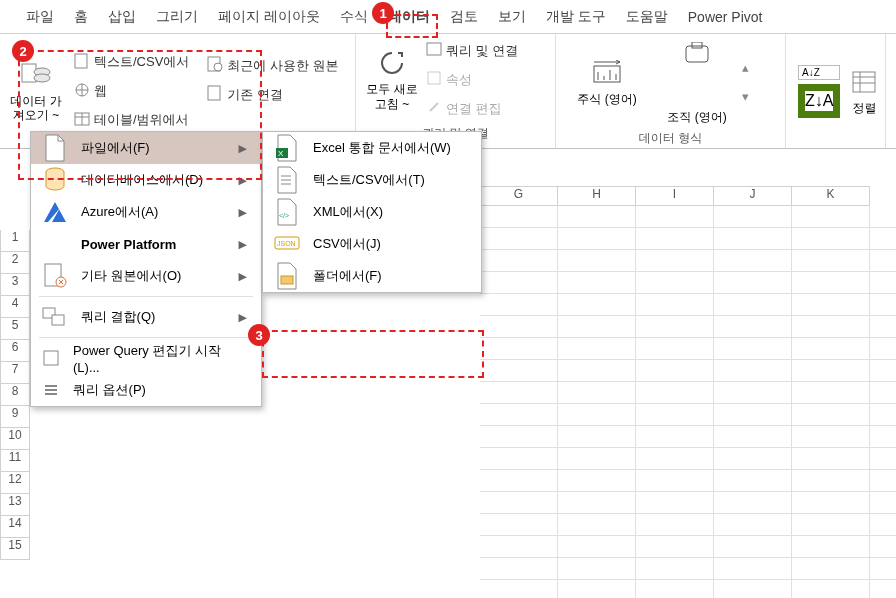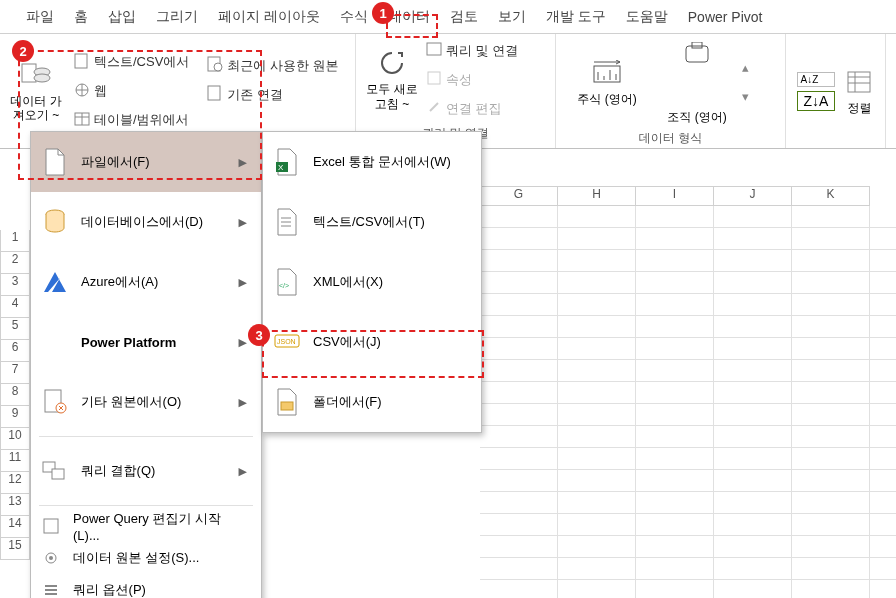--- a/index.html
+++ b/index.html
@@ -1,41 +1,41 @@
 <!DOCTYPE html>
 <html><head>
 <meta charset="utf-8">
 <style>
 * { box-sizing: border-box; margin: 0; padding: 0; }
 body { font-family: "Malgun Gothic", Arial, sans-serif; font-size: 13px; background: #fff; width: 896px; height: 598px; overflow: hidden; position: relative; }
 
 .tabbar { display: flex; align-items: center; height: 34px; padding-left: 16px; gap: 0; border-bottom: 1px solid #d0d0d0; }
 .tab { padding: 8px 10px; cursor: pointer; color: #444; font-size: 14px; }
-.tab.active { position: relative; }
+.tab.active { position: relative; font-weight: bold; }
 
 .ribbon { display: flex; height: 115px; border-bottom: 1px solid #c0c0c0; background: #fff; }
 .ribbon-group { display: flex; flex-direction: column; border-right: 1px solid #e0e0e0; padding: 2px 6px; }
 .ribbon-group-content { flex: 1; display: flex; }
 .ribbon-group-label { text-align: center; font-size: 12px; color: #555; padding: 2px 0 4px; }
 
 .big-btn { display: flex; flex-direction: column; align-items: center; justify-content: center; width: 60px; padding: 4px; cursor: pointer; }
 .big-btn .icon-box { width: 34px; height: 30px; margin-bottom: 4px; display:flex; align-items:center; justify-content:center; }
 .big-btn .lbl { font-size: 12px; text-align: center; line-height: 1.2; }
 
 .small-btn { display: flex; align-items: center; gap: 4px; padding: 2px 4px; cursor: pointer; font-size: 13px; color: #333; }
 .small-btn.disabled { color: #aaa; }
 .col-stack { display: flex; flex-direction: column; gap: 6px; justify-content: center; }
 
 
 .callout { position: absolute; z-index: 50; border: 2px dashed #e02222; }
 .badge { position: absolute; width: 22px; height: 22px; border-radius: 50%; background: #e02222; color: #fff; font-weight: bold; display: flex; align-items: center; justify-content: center; font-size: 13px; z-index: 60; }
 
 
 .menu { position: absolute; background: #fff; border: 1px solid #bcbcbc; box-shadow: 2px 3px 6px rgba(0,0,0,0.25); z-index: 40; }
-.menu-item { display: flex; align-items: center; height: 60px; padding: 0 14px 0 10px; cursor: pointer; gap: 12px; }
+.menu-item { display: flex; align-items: center; height: 32px; padding: 0 14px 0 10px; cursor: pointer; gap: 12px; }
 .menu-item.small { height: 32px; }
 .menu-item .mi-icon { width: 28px; height: 28px; display:flex; align-items:center; justify-content:center; flex-shrink:0; }
 .menu-item.small .mi-icon { width:20px; height:20px;}
 .menu-item .mi-label { flex: 1; font-size: 13px; }
 .menu-item .chev { color: #666; font-size: 11px; }
 .menu-item.hover { background: #d6c6bf; }
 .menu-item.hover2 { background: #d6c6bf; }
 .menu-sep { height: 1px; background: #e0e0e0; margin: 4px 8px; }
 
 
@@ -181,24 +181,24 @@
       </div>
       <div style="display:flex;flex-direction:column;gap:14px;justify-content:center;color:#888;">
         <span>▴</span>
         <span>▾</span>
       </div>
     </div>
     <div class="ribbon-group-label">데이터 형식</div>
   </div>
 
   <div class="ribbon-group" style="width:100px;">
-    <div class="ribbon-group-content" style="align-items:center; gap:3px; padding-left:6px;justify-content:center;">
+    <div class="ribbon-group-content" style="align-items:center; gap:3px; padding-left:6px;">
       <div class="col-stack" style="gap:4px;">
         <span style="border:1px solid #bbb;padding:1px 3px;font-size:10px;">A↓Z</span>
-        <span style="border:1px solid #4d7c0f;padding:1px 6px;font-size:14px;">Z↓A</span>
+        <span style="border:7px solid #4d7c0f;padding:1px 0;font-size:16px;">Z↓A</span>
       </div>
       <div class="big-btn" style="width:50px;">
         <div class="icon-box">
             <svg width="24" height="22">
               <rect x="1" y="1" width="22" height="20" fill="#fff" stroke="#888"></rect>
               <path d="M1 6h22M1 12h22M8 1v20" stroke="#888"></path>
             </svg>
           </div>
         <div class="lbl">정렬</div>
       </div>
@@ -443,29 +443,20 @@
     <span class="mi-icon">
         <svg width="16" height="16">
           <rect x="1" y="1" width="14" height="14" fill="#fff" stroke="#888"></rect>
         </svg>
       </span>
     <span class="mi-label">Power Query 편집기 시작(L)...</span>
   </div>
   <div class="menu-item small">
     <span class="mi-icon">
         <svg width="16" height="16">
-          <circle cx="8" cy="8" r="5" fill="none" stroke="#888"></circle>
-          <circle cx="8" cy="8" r="2" fill="#888"></circle>
-        </svg>
-      </span>
-    <span class="mi-label">데이터 원본 설정(S)...</span>
-  </div>
-  <div class="menu-item small">
-    <span class="mi-icon">
-        <svg width="16" height="16">
           <rect x="2" y="3" width="12" height="2" fill="#888"></rect>
           <rect x="2" y="7" width="12" height="2" fill="#888"></rect>
           <rect x="2" y="11" width="12" height="2" fill="#888"></rect>
         </svg>
       </span>
     <span class="mi-label">쿼리 옵션(P)</span>
   </div>
 </div>
 
 <div class="menu" style="left:262px; top:131px; width:220px;">

